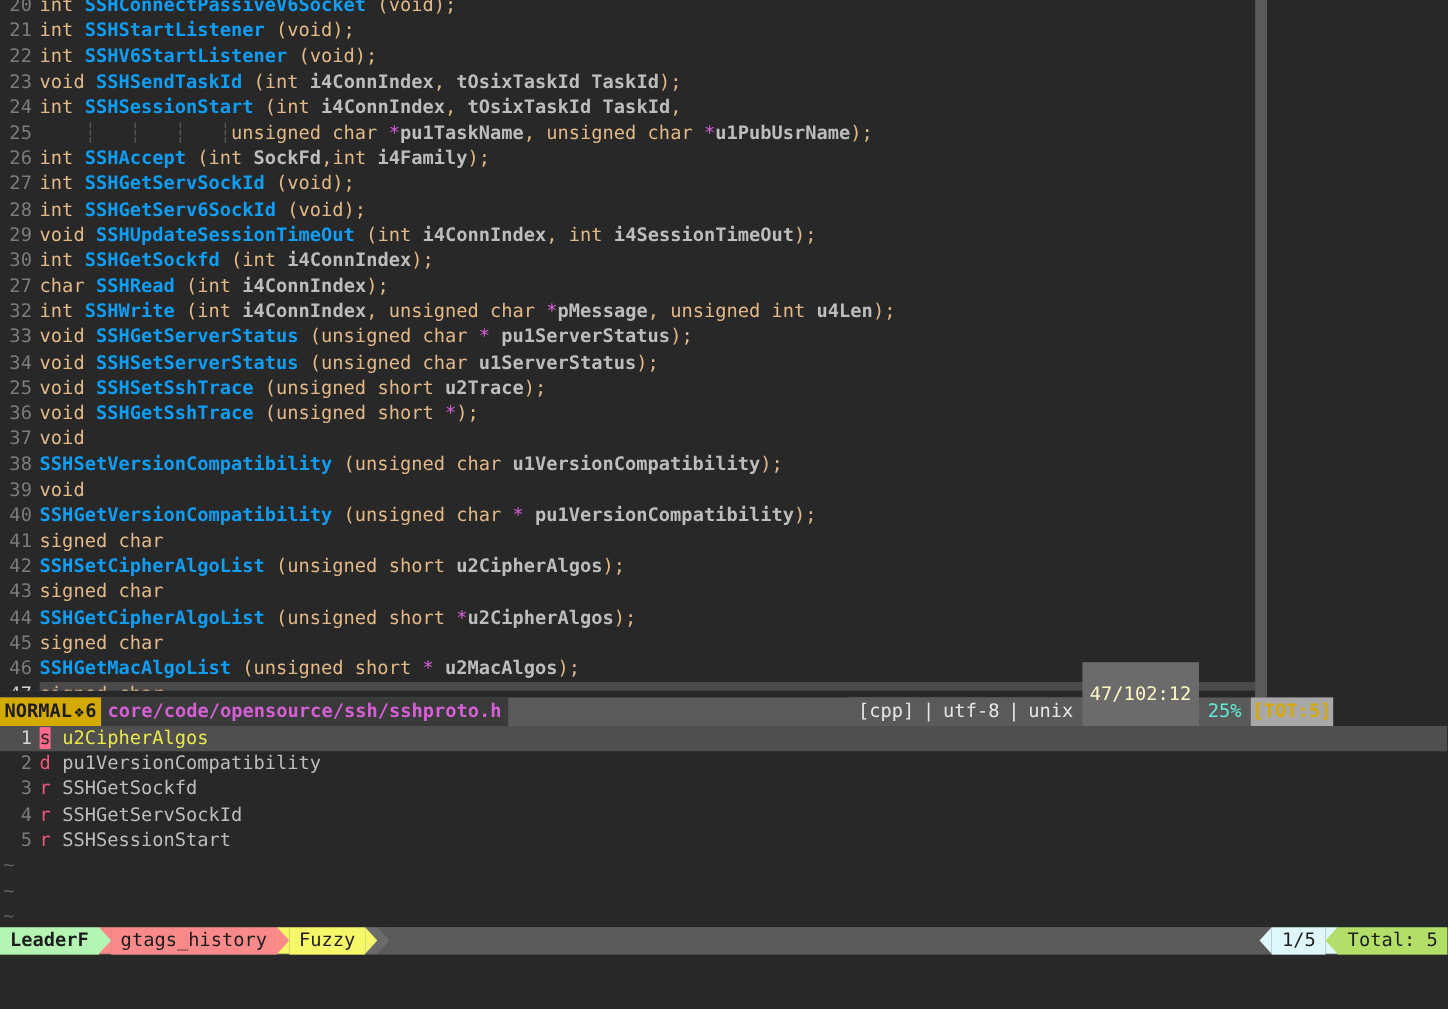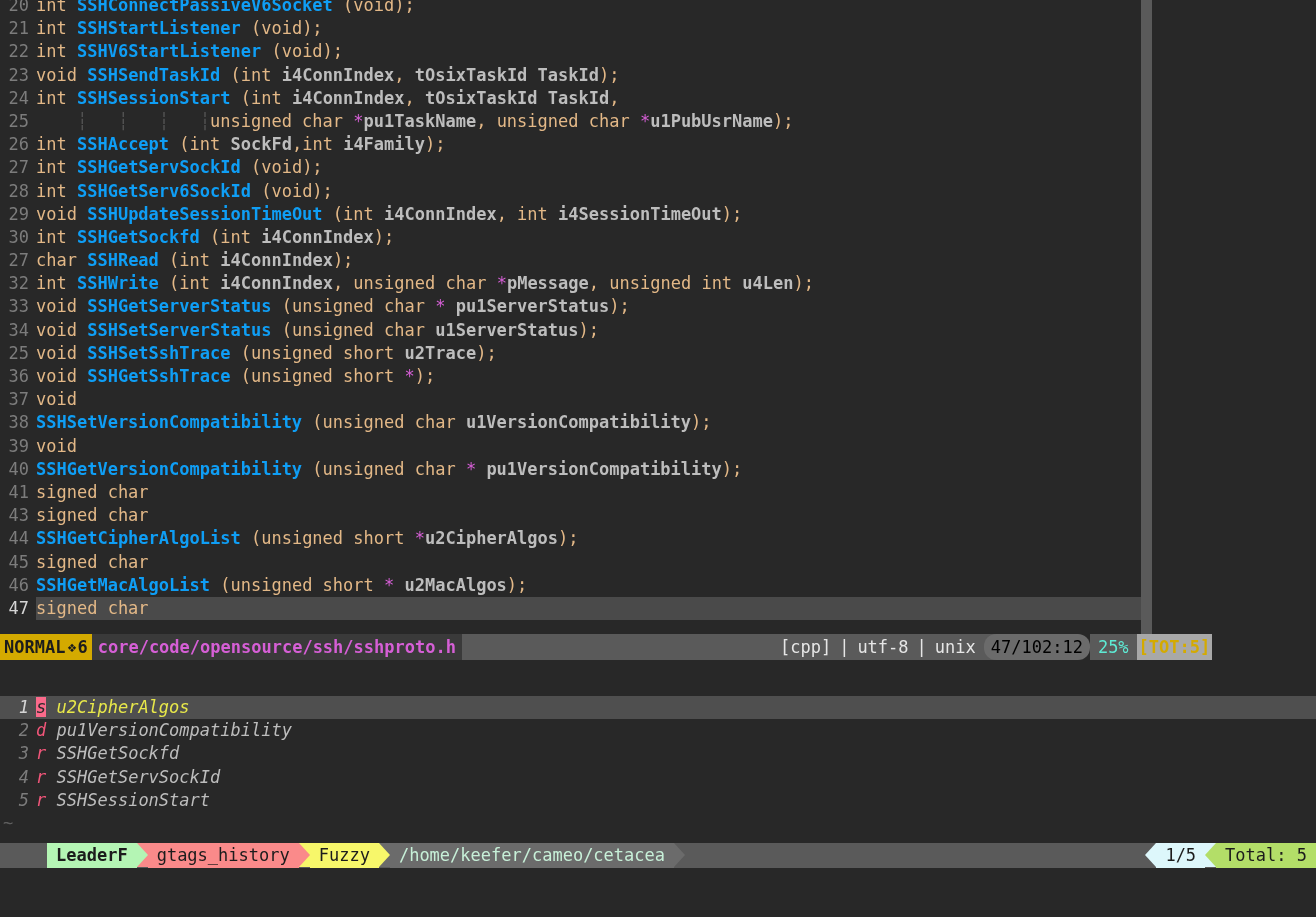--- a/index.html
+++ b/index.html
@@ -106,45 +106,43 @@
     min-width: 0;
   }
   .sl-gap { background: #5a5a5a; flex: 1 1 auto; }
   .sl-ft {
     background: #5a5a5a;
     color: #e6e6e6;
     padding: 0 8px;
   }
   .sl-pos {
     background: #6b6b6b;
-    color: #000000;
-    padding: 0 7px;
-    border-radius: 12px;
+    color: #fef9c3;
+    padding: 16px 7px;
   }
   .sl-pct {
     background: #5a5a5a;
     color: #5eead4;
     padding: 0 8px;
   }
   .sl-tot {
     background: #a8a8a8;
     color: #d4aa00;
     font-weight: bold;
     padding: 0 2px;
   }
 
   
   .lf-pane {
     position: absolute;
-    left: 0; top: 696px;
+    left: 0; top: 660px;
     width: 1316px;
     height: 183px;
     background: #282828;
     overflow: hidden;
-    font-style: italic;
   }
   .lf-row {
     height: 23.2px;
     line-height: 23.2px;
     white-space: pre;
     display: block;
   }
   .lf-row.sel { background: #4f4f4f; }
   .lf-num {
     display: inline-block;
@@ -188,21 +186,21 @@
     border-left: 11px solid;
     flex: 0 0 auto;
   }
   .arrow-l {
     width: 0; height: 0;
     border-top: 12.5px solid transparent;
     border-bottom: 12.5px solid transparent;
     border-right: 11px solid;
     flex: 0 0 auto;
   }
-  .s-leaderf { background: #b4f5b4; color: #1c1c1c; font-weight: bold; margin-left: 47px; }
+  .s-leaderf { background: #b4f5b4; color: #1c1c1c; font-weight: bold; }
   .a-leaderf { border-left-color: #b4f5b4; background: #fa8a8a; }
   .s-hist    { background: #fa8a8a; color: #1c1c1c; }
   .a-hist    { border-left-color: #fa8a8a; background: #f7f76a; }
   .s-fuzzy   { background: #f7f76a; color: #1c1c1c; }
   .a-fuzzy   { border-left-color: #f7f76a; background: #6b6b6b; }
   .s-path    { background: #6b6b6b; color: #c7f0d8; }
   .a-path    { border-left-color: #6b6b6b; background: #5a5a5a; }
   .bot-gap   { flex: 1 1 auto; background: #5a5a5a; }
   .a-idx     { border-right-color: #ddf7fb; background: #5a5a5a; }
   .s-idx     { background: #ddf7fb; color: #1c1c1c; }
@@ -236,20 +234,21 @@
       <div class="code-line"><span class="lnum">32</span><span class="kw">int </span><span class="fn">SSHWrite</span><span class="pun"> (</span><span class="kw">int </span><span class="id">i4ConnIndex</span><span class="pun">, </span><span class="kw">unsigned char </span><span class="star">*</span><span class="id">pMessage</span><span class="pun">, </span><span class="kw">unsigned int </span><span class="id">u4Len</span><span class="pun">);</span></div>
       <div class="code-line"><span class="lnum">33</span><span class="kw">void </span><span class="fn">SSHGetServerStatus</span><span class="pun"> (</span><span class="kw">unsigned char </span><span class="star">* </span><span class="id">pu1ServerStatus</span><span class="pun">);</span></div>
       <div class="code-line"><span class="lnum">34</span><span class="kw">void </span><span class="fn">SSHSetServerStatus</span><span class="pun"> (</span><span class="kw">unsigned char </span><span class="id">u1ServerStatus</span><span class="pun">);</span></div>
       <div class="code-line"><span class="lnum">25</span><span class="kw">void </span><span class="fn">SSHSetSshTrace</span><span class="pun"> (</span><span class="kw">unsigned short </span><span class="id">u2Trace</span><span class="pun">);</span></div>
       <div class="code-line"><span class="lnum">36</span><span class="kw">void </span><span class="fn">SSHGetSshTrace</span><span class="pun"> (</span><span class="kw">unsigned short </span><span class="star">*</span><span class="pun">);</span></div>
       <div class="code-line"><span class="lnum">37</span><span class="kw">void</span></div>
       <div class="code-line"><span class="lnum">38</span><span class="fn">SSHSetVersionCompatibility</span><span class="pun"> (</span><span class="kw">unsigned char </span><span class="id">u1VersionCompatibility</span><span class="pun">);</span></div>
       <div class="code-line"><span class="lnum">39</span><span class="kw">void</span></div>
       <div class="code-line"><span class="lnum">40</span><span class="fn">SSHGetVersionCompatibility</span><span class="pun"> (</span><span class="kw">unsigned char </span><span class="star">* </span><span class="id">pu1VersionCompatibility</span><span class="pun">);</span></div>
       <div class="code-line"><span class="lnum">41</span><span class="kw">signed char</span></div>
+      <div class="code-line"><span class="lnum">42</span><span class="fn">SSHSetCipherAlgoList</span><span class="pun"> (</span><span class="kw">unsigned short </span><span class="id">u2CipherAlgos</span><span class="pun">);</span></div>
       <div class="code-line"><span class="lnum">43</span><span class="kw">signed char</span></div>
       <div class="code-line"><span class="lnum">44</span><span class="fn">SSHGetCipherAlgoList</span><span class="pun"> (</span><span class="kw">unsigned short </span><span class="star">*</span><span class="id">u2CipherAlgos</span><span class="pun">);</span></div>
       <div class="code-line"><span class="lnum">45</span><span class="kw">signed char</span></div>
       <div class="code-line"><span class="lnum">46</span><span class="fn">SSHGetMacAlgoList</span><span class="pun"> (</span><span class="kw">unsigned short </span><span class="star">* </span><span class="id">u2MacAlgos</span><span class="pun">);</span></div>
       <div class="code-line cursorline"><span class="lnum">47</span><span class="kw">signed char</span></div>
     </div>
 
   <div class="vsplit"></div>
   <div class="right-pane"></div>
 
@@ -283,21 +282,20 @@
       <div class="tilde">~</div>
     </div>
 
   <div class="botbar">
     <div class="seg s-leaderf">LeaderF</div>
     <div class="arrow a-leaderf"></div>
     <div class="seg s-hist">gtags_history</div>
     <div class="arrow a-hist"></div>
     <div class="seg s-fuzzy">Fuzzy</div>
     <div class="arrow a-fuzzy"></div>
-    <div class="seg s-path">/home/keefer/cameo/cetacea</div>
     <div class="arrow a-path"></div>
     <div class="bot-gap"></div>
     <div class="arrow-l a-idx"></div>
     <div class="seg s-idx">1/5</div>
     <div class="arrow-l a-total"></div>
     <div class="seg s-total">Total: 5</div>
   </div>
 
   <div class="botfill"></div>
 </div>

